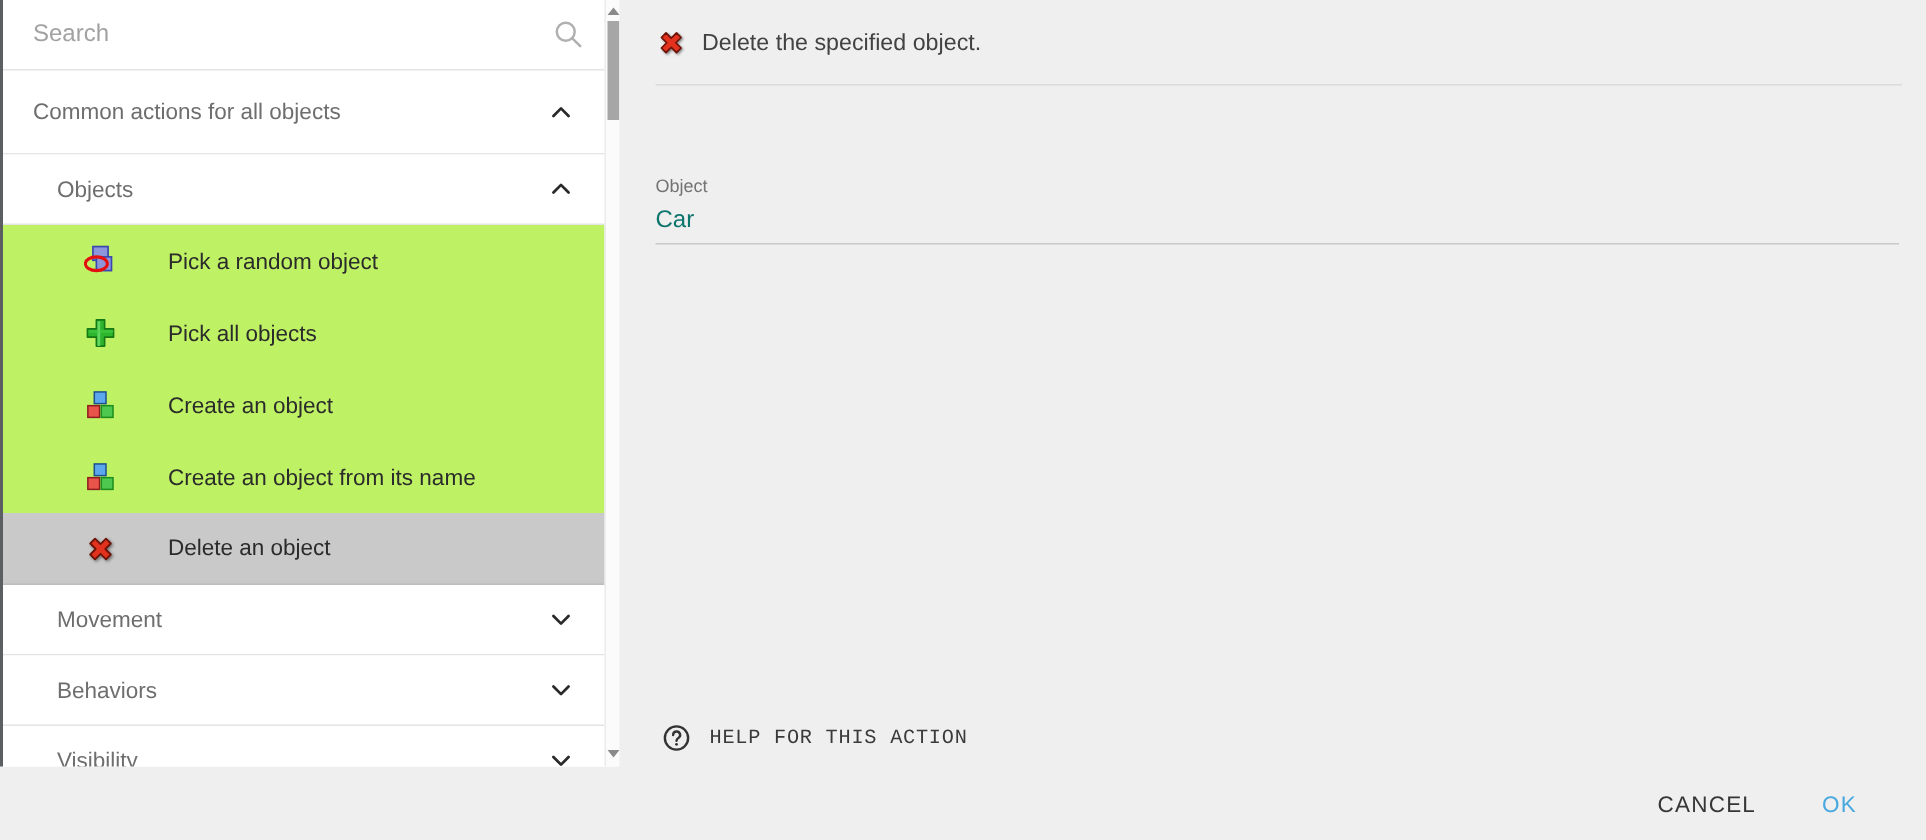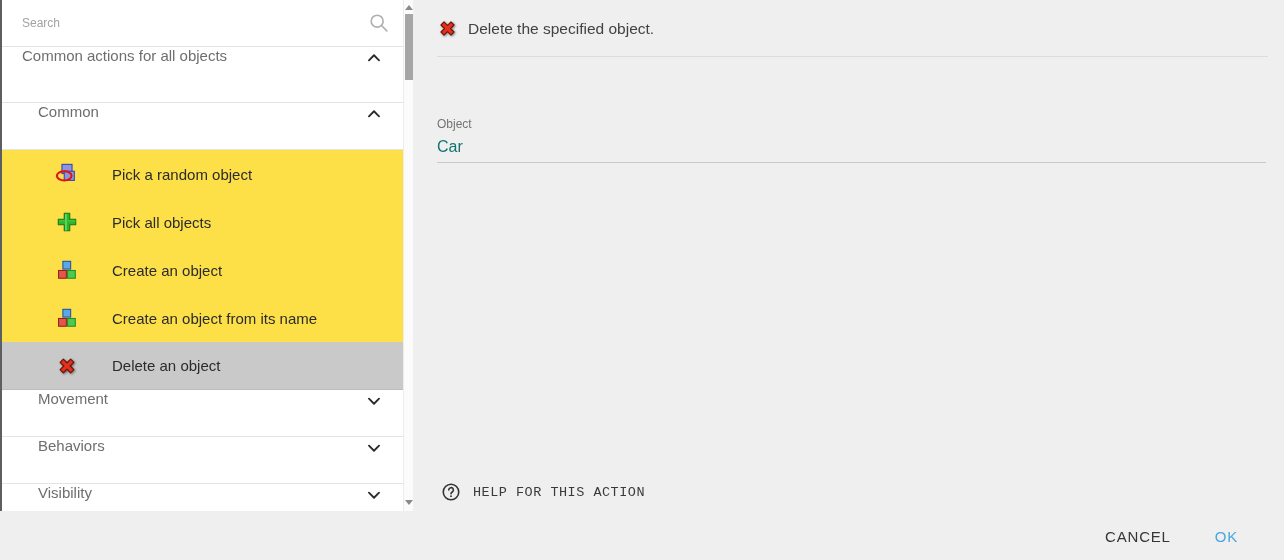--- a/index.html
+++ b/index.html
@@ -16,37 +16,37 @@
   .sidebar {
     position:absolute; left:0; top:0; width:413px; height:511px;
     background:#ffffff; border-left:2px solid #5c5f61; overflow:hidden;
   }
   .sidebar-inner { position:absolute; left:0; top:0; width:403px; height:511px; overflow:hidden; }
   .search-row {
     position:relative; height:47px; border-bottom:1px solid #e4e4e4; background:#fff;
   }
   .search-row input {
     width:100%; height:100%; border:none; outline:none;
-    padding:0 44px 0 20px; font-size:12px; color:#333;
+    padding:0 44px 0 20px; font-size:16px; color:#333;
     font-family:"Liberation Sans", sans-serif; background:transparent;
   }
   .search-row input::placeholder { color:#a2a2a2; }
   .search-icon { position:absolute; right:15px; top:12px; width:22px; height:22px; }
 
   .sec-header {
-    display:flex; align-items:flex-start; justify-content:space-between;
+    display:flex; align-items:center; justify-content:space-between;
     border-bottom:1px solid #e4e4e4; cursor:pointer; background:#fff;
   }
   .sec-header .sec-label { color:#6e6e6e; font-size:15px; }
   .sec-header.lvl0 { height:56px; padding:0 20px; }
   .sec-header.lvl1 { height:47px; padding:0 20px 0 36px; }
   .chev { width:22px; height:22px; flex:0 0 auto; }
 
   .list-item {
-    display:flex; align-items:center; height:48px; cursor:pointer; background:#fde047;
+    display:flex; align-items:center; height:48px; cursor:pointer; background:#bef264;
   }
   .list-item .item-icon { width:22px; height:22px; margin-left:54px; flex:0 0 auto; }
   .list-item .item-label { margin-left:34px; font-size:15px; color:#2b2b2b; }
   .list-item.selected { background:#c9c9c9; border-bottom:1px solid #bdbdbd; }
 
   
   .vscrollbar {
     position:absolute; right:0; top:0; width:10px; height:511px;
     background:#fbfbfb; border-left:1px solid #ececec;
   }
@@ -170,21 +170,21 @@
       </div>
 
       <div class="sec-header lvl0">
         <span class="sec-label">Common actions for all objects</span>
         <svg class="chev" viewBox="0 0 24 24">
             <use href="#ic-chevron-up"></use>
           </svg>
       </div>
 
       <div class="sec-header lvl1">
-        <span class="sec-label">Common</span>
+        <span class="sec-label">Objects</span>
         <svg class="chev" viewBox="0 0 24 24">
             <use href="#ic-chevron-up"></use>
           </svg>
       </div>
 
       <div class="list-item">
         <svg class="item-icon" viewBox="0 0 24 24">
             <use href="#ic-pick-random"></use>
           </svg>
         <span class="item-label">Pick a random object</span>

